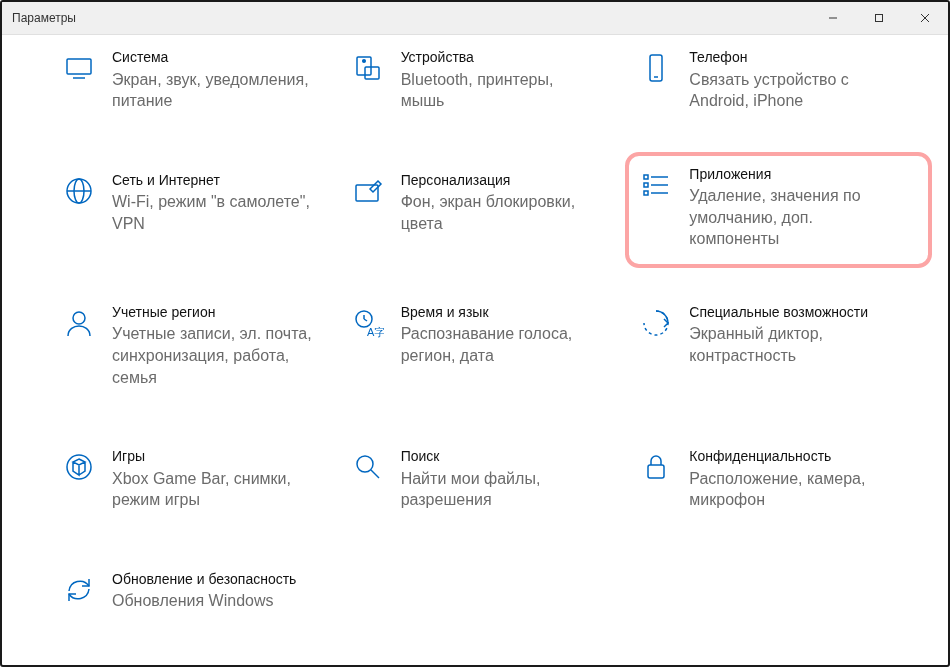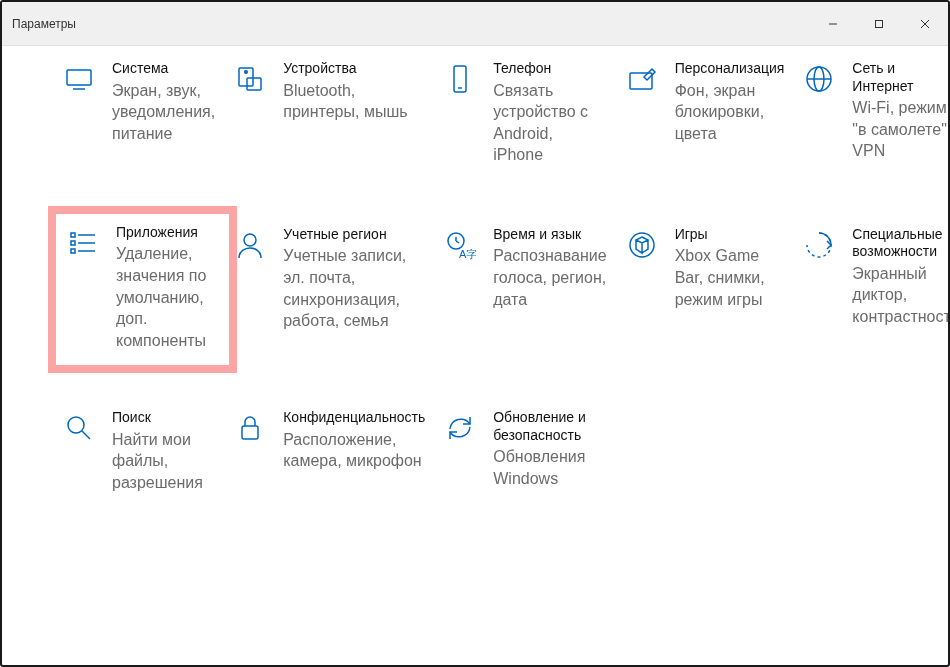--- a/index.html
+++ b/index.html
@@ -7,21 +7,21 @@
     margin: 0;
     font-family: "Segoe UI", Tahoma, sans-serif;
     background: #fff;
     width: 950px;
     height: 667px;
     overflow: hidden;
     border: 2px solid #1a1a1a;
     border-radius: 3px;
   }
   .titlebar {
-    height: 44px;
+    height: 33px;
     display: flex;
     align-items: center;
     background: #f0f0f0;
     border-bottom: 1px solid #e0e0e0;
     font-size: 12px;
     color: #333;
     padding-left: 10px;
     justify-content: space-between;
   }
   .tb-title { flex: 1; }
@@ -33,21 +33,21 @@
     align-items: center;
     justify-content: center;
     color: #333;
   }
   .win-btn svg { width: 10px; height: 10px; }
   .content {
     padding: 8px 30px 0 60px;
   }
   .grid {
     display: grid;
-    grid-template-columns: repeat(5, 1fr);
+    grid-template-columns: repeat(3, 1fr);
     column-gap: 10px;
     row-gap: 48px;
   }
   .tile {
     display: flex;
     align-items: flex-start;
     gap: 16px;
     padding: 6px 8px 6px 0;
     border-radius: 4px;
     min-height: 60px;
@@ -60,22 +60,22 @@
     align-items: center;
     justify-content: center;
     color: #0067C0;
     margin-top: 2px;
   }
   .tile .icon svg { width: 32px; height: 32px; stroke: #0067C0; fill: none; stroke-width: 1.5; }
   .tile-text { display: flex; flex-direction: column; gap: 2px; max-width: 200px; }
   .tile-title { font-size: 14px; color: #111; font-weight: 400; line-height: 1.25; }
   .tile-desc  { font-size: 16px; color: #6b6b6b; line-height: 1.35; }
   .highlight {
-    border: 8px solid #fca5a5;
-    border-radius: 0;
+    border: 4px solid #fca5a5;
+    border-radius: 14px;
     padding: 10px 18px 14px 10px;
     margin: -14px -14px -18px -14px;
   }
 </style>
 </head>
 <body>
 
 <div class="titlebar">
   <span class="tb-title">Параметры</span>
   <div class="win-controls">
@@ -137,41 +137,41 @@
       </span>
       <div class="tile-text">
         <span class="tile-title">Телефон</span>
         <span class="tile-desc">Связать устройство с Android, iPhone</span>
       </div>
     </div>
 
     <div class="tile">
       <span class="icon">
         <svg viewBox="0 0 32 32">
-            <rect x="4" y="10" width="22" height="16" rx="1"></rect>
-            <path d="M18 14 L26 6 L29 9 L21 17 Z"></path>
-          </svg>
-      </span>
-      <div class="tile-text">
-        <span class="tile-title">Персонализация</span>
-        <span class="tile-desc">Фон, экран блокировки, цвета</span>
-      </div>
-    </div>
-
-    <div class="tile">
-      <span class="icon">
-        <svg viewBox="0 0 32 32">
             <circle cx="16" cy="16" r="12"></circle>
             <ellipse cx="16" cy="16" rx="5" ry="12"></ellipse>
             <line x1="4" y1="16" x2="28" y2="16"></line>
           </svg>
       </span>
       <div class="tile-text">
         <span class="tile-title">Сеть и Интернет</span>
         <span class="tile-desc">Wi-Fi, режим "в самолете", VPN</span>
+      </div>
+    </div>
+
+    <div class="tile">
+      <span class="icon">
+        <svg viewBox="0 0 32 32">
+            <rect x="4" y="10" width="22" height="16" rx="1"></rect>
+            <path d="M18 14 L26 6 L29 9 L21 17 Z"></path>
+          </svg>
+      </span>
+      <div class="tile-text">
+        <span class="tile-title">Персонализация</span>
+        <span class="tile-desc">Фон, экран блокировки, цвета</span>
       </div>
     </div>
 
     <div class="highlight">
       <div class="tile" style="padding:0;">
         <span class="icon">
           <svg viewBox="0 0 32 32">
             <rect x="4" y="6" width="4" height="4"></rect>
               <line x1="11" y1="8" x2="28" y2="8"></line>
             <rect x="4" y="14" width="4" height="4"></rect>
@@ -211,41 +211,41 @@
       </span>
       <div class="tile-text">
         <span class="tile-title">Время и язык</span>
         <span class="tile-desc">Распознавание голоса, регион, дата</span>
       </div>
     </div>
 
     <div class="tile">
       <span class="icon">
         <svg viewBox="0 0 32 32">
-            <circle cx="16" cy="16" r="12"></circle>
-            <path d="M16 8 L22 11 L16 14 L10 11 Z M10 11 L10 20 L16 24 L16 14 M22 11 L22 20 L16 24"></path>
-          </svg>
-      </span>
-      <div class="tile-text">
-        <span class="tile-title">Игры</span>
-        <span class="tile-desc">Xbox Game Bar, снимки, режим игры</span>
-      </div>
-    </div>
-
-    <div class="tile">
-      <span class="icon">
-        <svg viewBox="0 0 32 32">
             <path d="M16 4 A12 12 0 1 1 4 16" stroke-dasharray="3 3"></path>
             <path d="M16 4 A12 12 0 0 1 28 16"></path>
             <polyline points="24,12 28,16 24,20"></polyline>
           </svg>
       </span>
       <div class="tile-text">
         <span class="tile-title">Специальные возможности</span>
         <span class="tile-desc">Экранный диктор, контрастность</span>
+      </div>
+    </div>
+
+    <div class="tile">
+      <span class="icon">
+        <svg viewBox="0 0 32 32">
+            <circle cx="16" cy="16" r="12"></circle>
+            <path d="M16 8 L22 11 L16 14 L10 11 Z M10 11 L10 20 L16 24 L16 14 M22 11 L22 20 L16 24"></path>
+          </svg>
+      </span>
+      <div class="tile-text">
+        <span class="tile-title">Игры</span>
+        <span class="tile-desc">Xbox Game Bar, снимки, режим игры</span>
       </div>
     </div>
 
     <div class="tile">
       <span class="icon">
         <svg viewBox="0 0 32 32">
             <circle cx="13" cy="13" r="8"></circle>
             <line x1="19" y1="19" x2="27" y2="27"></line>
           </svg>
       </span>

